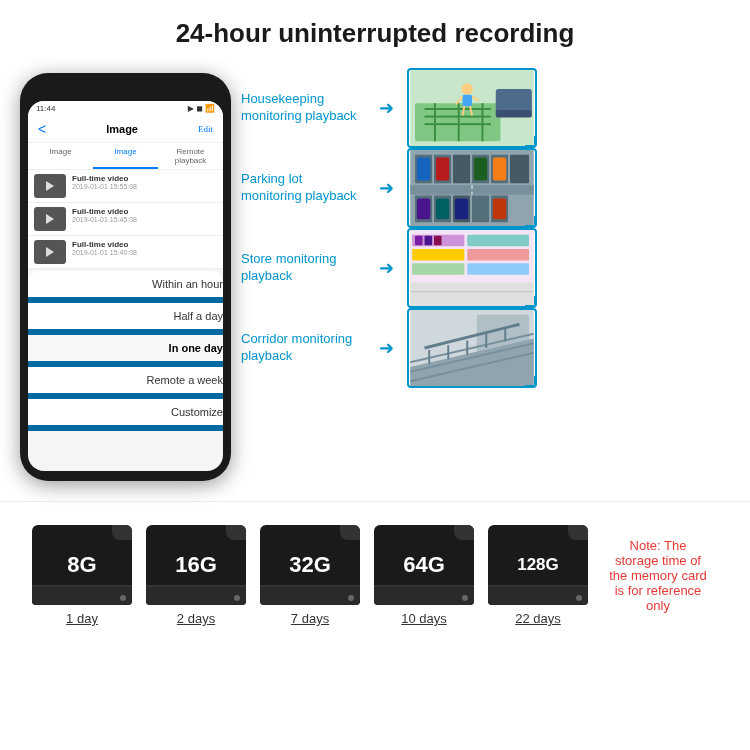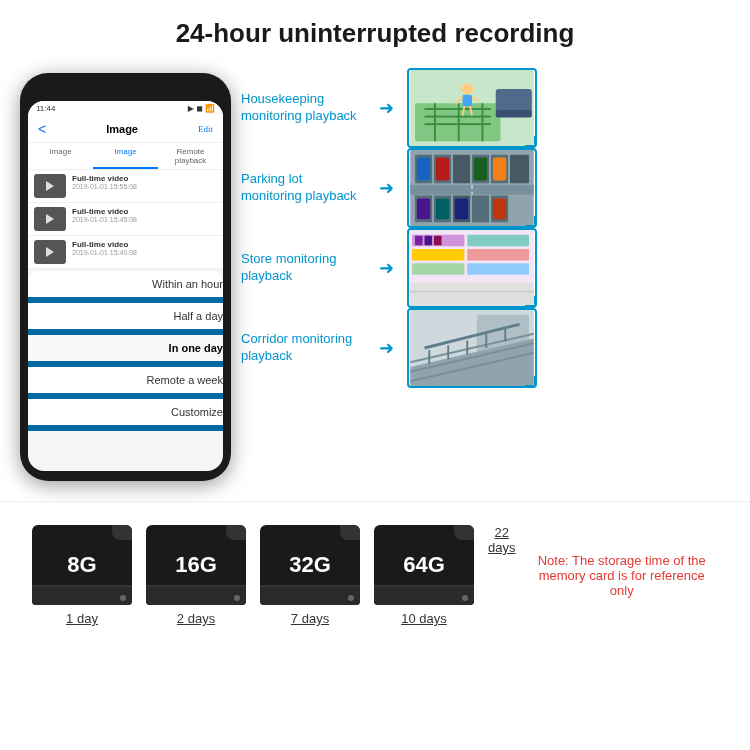--- a/index.html
+++ b/index.html
@@ -572,19 +572,23 @@
 
     <div class="storage-card-item">
       <div class="sd-card">
         <span class="sd-card-label">64G</span>
         <div class="sd-card-dot"></div>
       </div>
       <div class="storage-days">10 days</div>
     </div>
 
     <div class="storage-card-item">
+      <div class="sd-card">
+        <span class="sd-card-label" style="font-size:17px;">128G</span>
+        <div class="sd-card-dot"></div>
+      </div>
       <div class="storage-days">22 days</div>
     </div>
 
   </div>
 
   <div class="storage-note">Note: The storage time of the memory card is for reference only</div>
 </div>
 
 </body></html>

